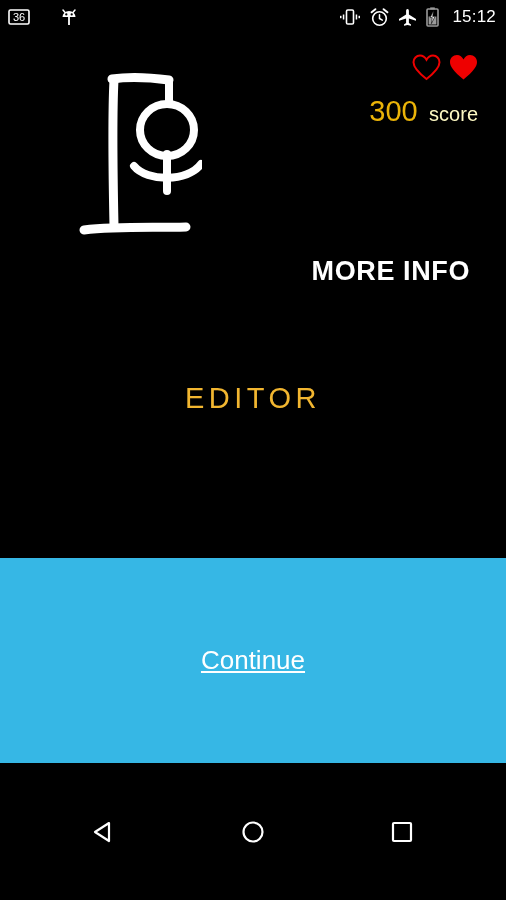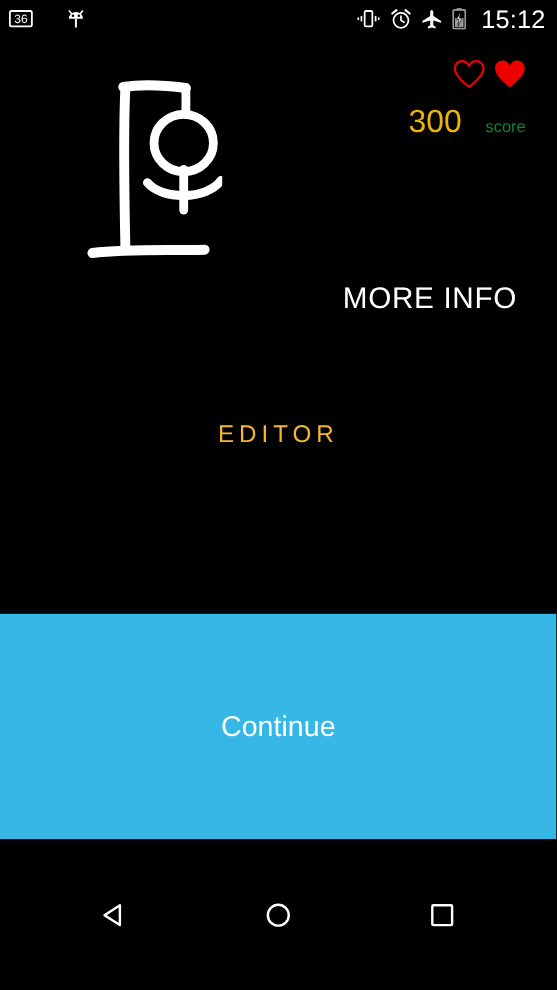--- a/index.html
+++ b/index.html
@@ -42,21 +42,21 @@
     gap: 9px;
   }
   .status-icon {
     display: inline-flex;
     align-items: center;
     justify-content: center;
     line-height: 0;
   }
   #status-clock {
     color: #ffffff;
-    font-size: 23px;
+    font-size: 17px;
     font-weight: normal;
     letter-spacing: 0.2px;
     margin-left: 4px;
   }
 
   
   #game-area {
     position: absolute;
     top: 34px; left: 0;
     width: 506px;
@@ -89,49 +89,49 @@
   .stat-line {
     white-space: nowrap;
     margin-bottom: 6px;
   }
   .stat-value {
     color: #eab308;
     font-size: 29px;
     vertical-align: baseline;
   }
   .stat-label {
-    color: #15803d;
-    font-size: 15px;
-    margin-left: 17px;
+    color: #fef9c3;
+    font-size: 20px;
+    margin-left: 7px;
     vertical-align: baseline;
   }
 
   #more-info-button {
     position: absolute;
     right: 36px;
     top: 222px;
     color: #ffffff;
     font-size: 27px;
-    font-weight: normal;
+    font-weight: bold;
     letter-spacing: 0.6px;
     background: transparent;
     border: none;
     padding: 0;
     cursor: pointer;
     font-family: "Liberation Sans", sans-serif;
   }
 
   #editor-button {
     position: absolute;
     left: 0;
     top: 348px;
     width: 506px;
     text-align: center;
     color: #F2B630;
-    font-size: 22px;
+    font-size: 29px;
     letter-spacing: 4.5px;
     background: transparent;
     border: none;
     padding: 0;
     cursor: pointer;
     font-family: "Liberation Sans", sans-serif;
   }
 
   
   #continue-button {
@@ -143,20 +143,21 @@
     background: #36B7E5;
     border: none;
     color: #ffffff;
     font-size: 26px;
     font-family: "Liberation Sans", sans-serif;
     cursor: pointer;
     display: flex;
     align-items: center;
     justify-content: center;
     padding: 0;
+    text-decoration: underline;
   }
 
   
   #nav-bar {
     position: absolute;
     left: 0;
     top: 763px;
     width: 506px;
     height: 137px;
     background: #000000;

